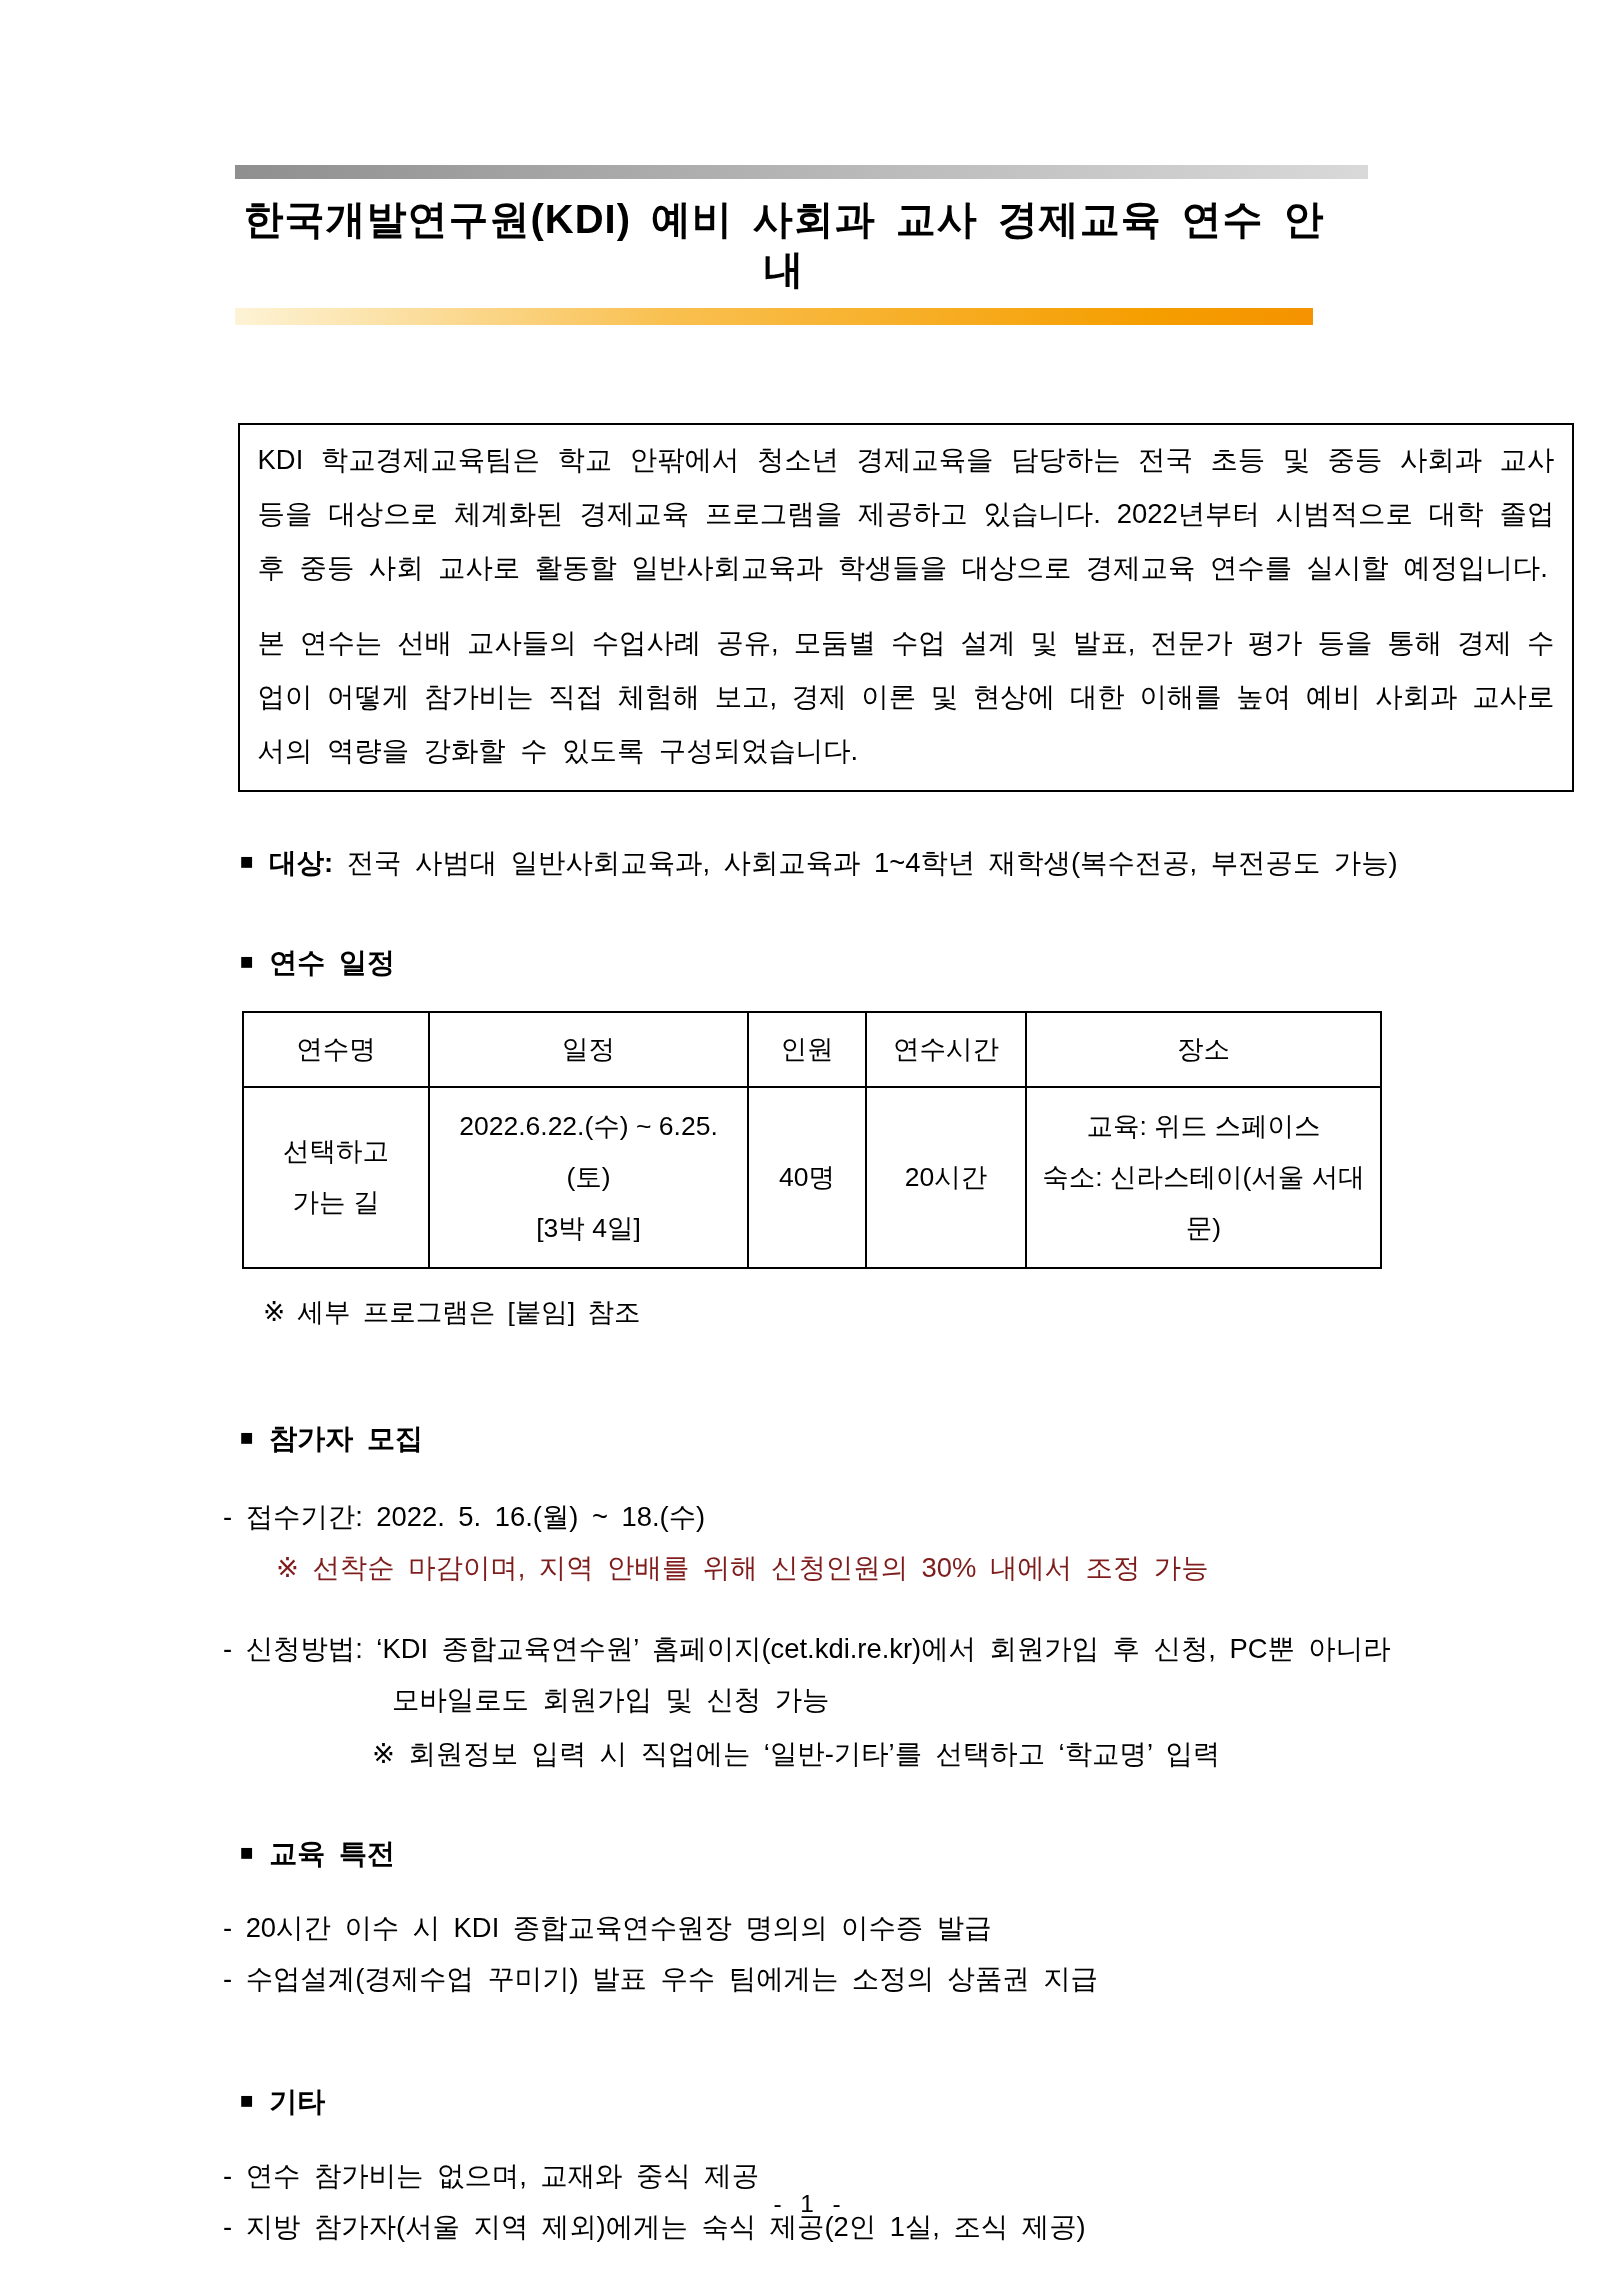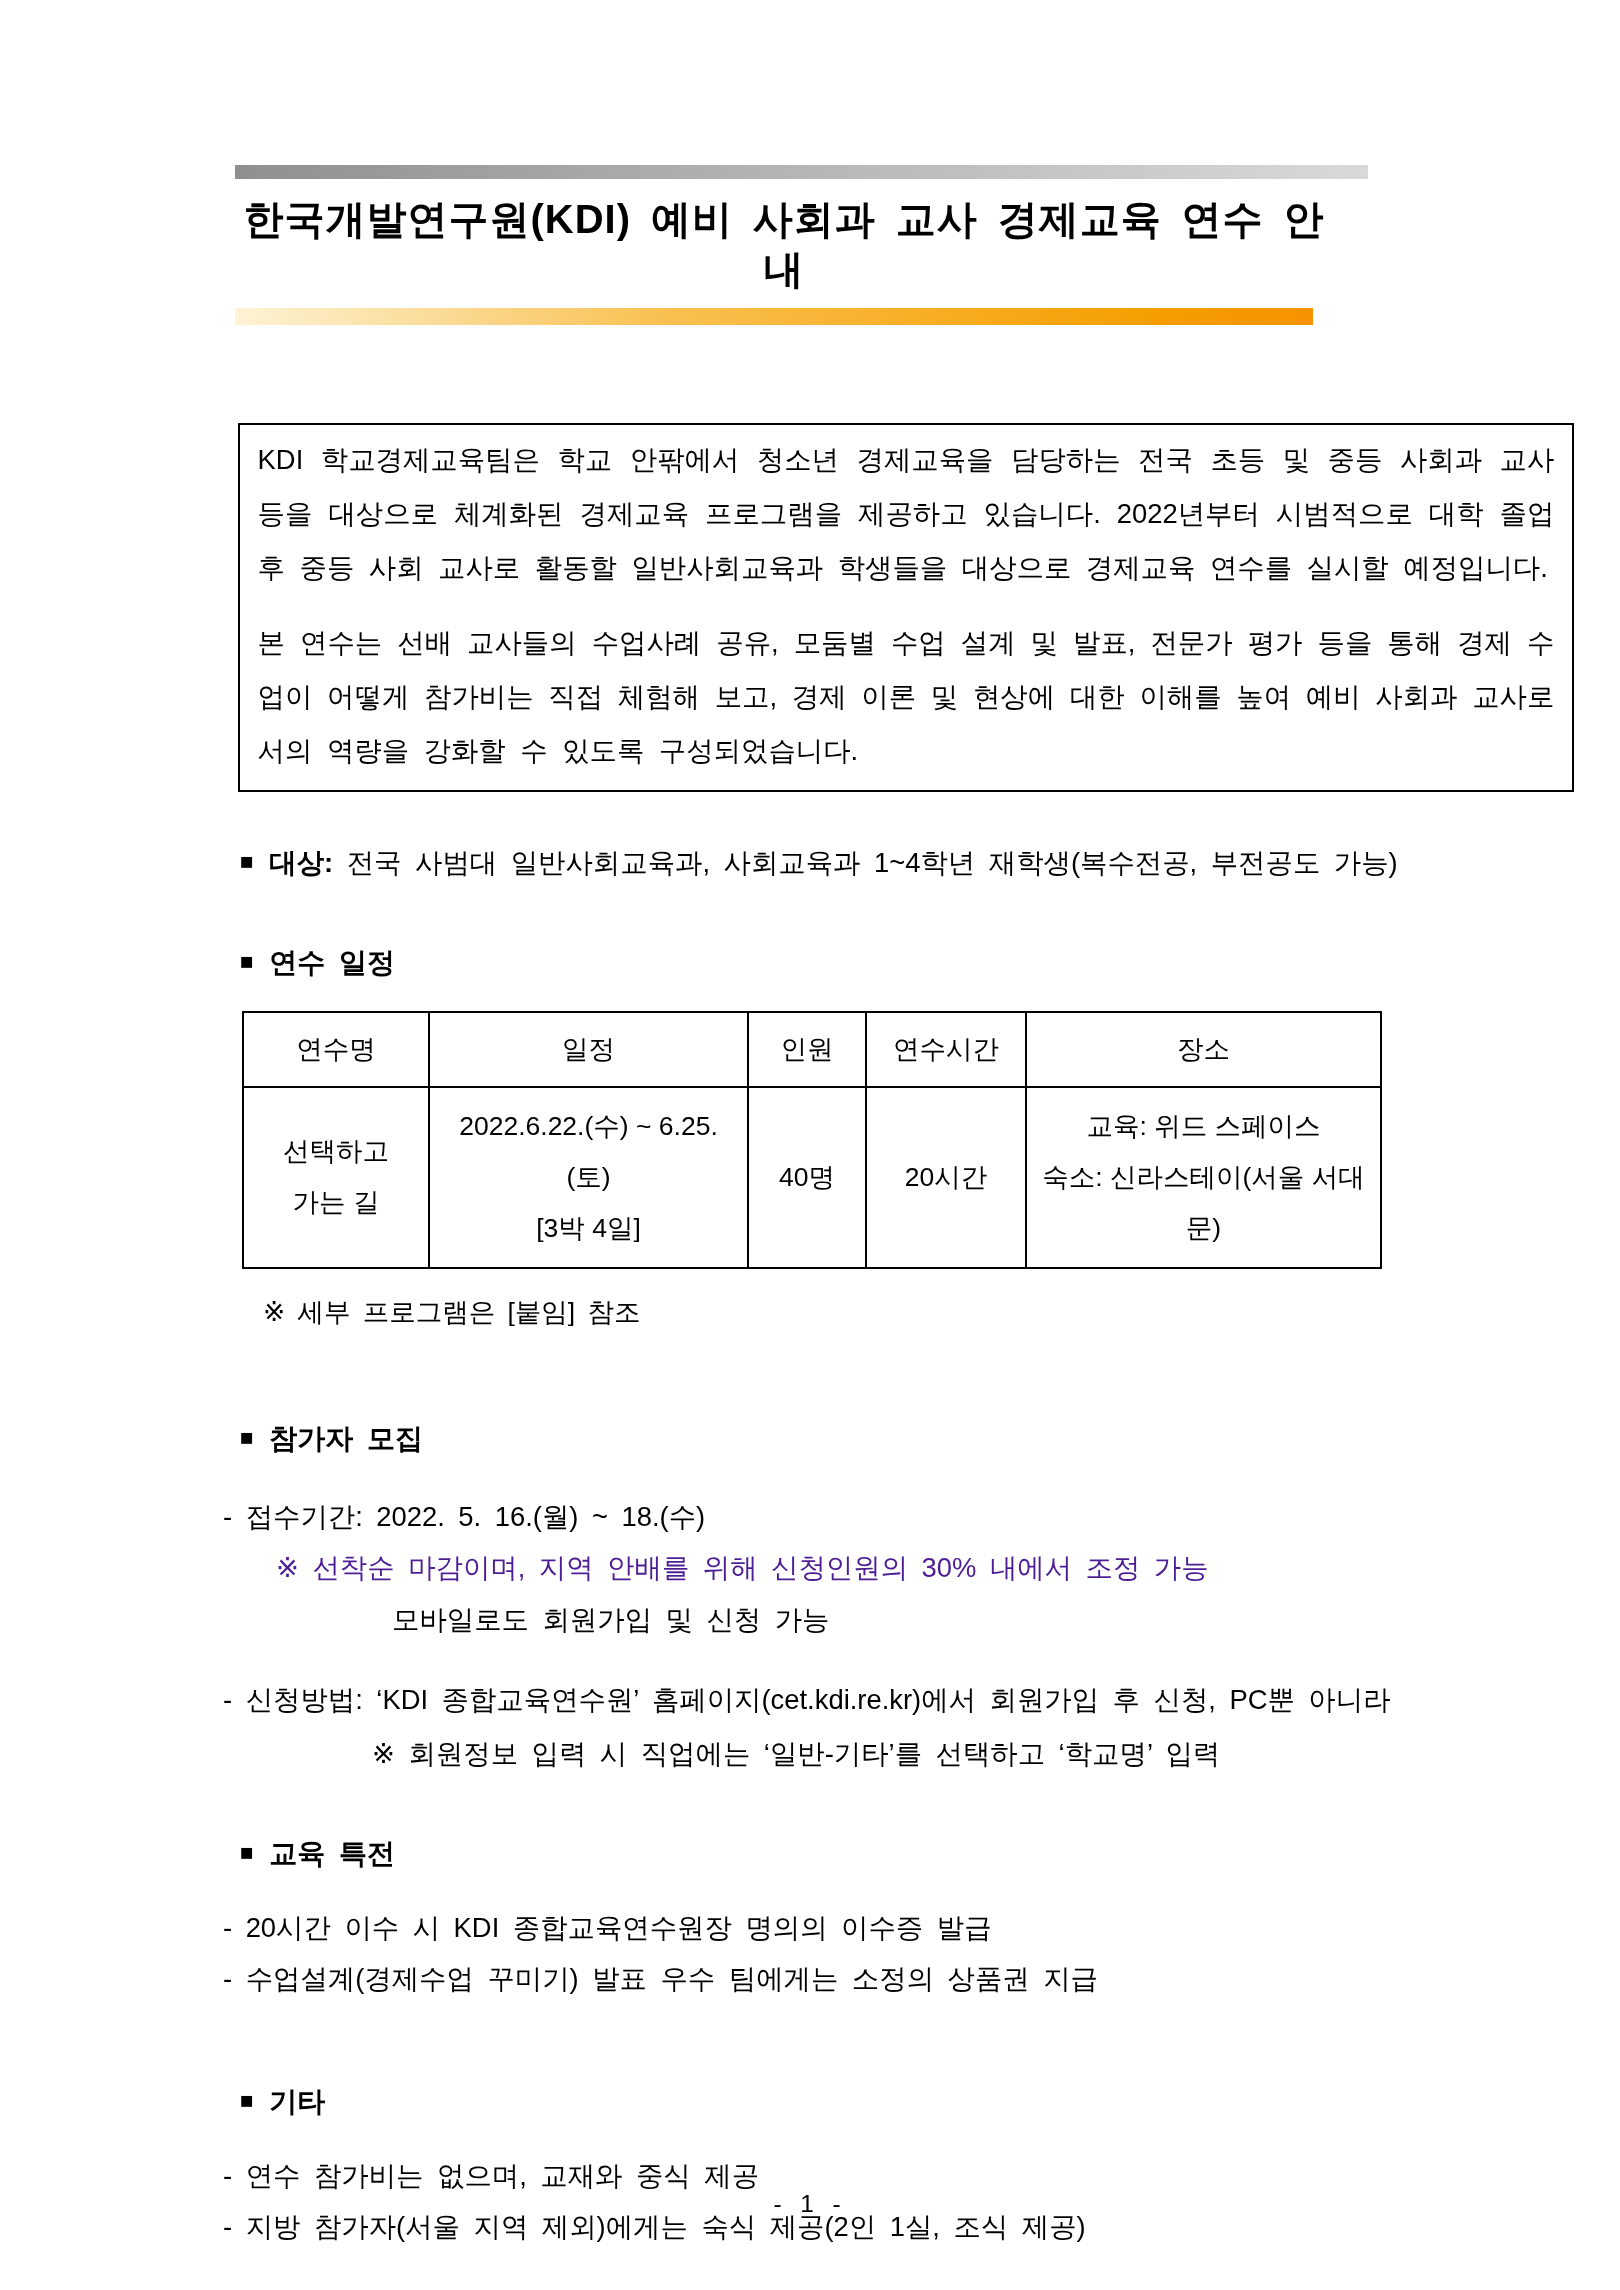--- a/index.html
+++ b/index.html
@@ -72,21 +72,21 @@
     vertical-align:middle;
     padding:13px;
   }
   table.sched th{height:47px;}
   table.sched td{height:147px;line-height:51px;}
   td.place-cell{text-align:left;padding-left:15.7px;}
   .note-line{margin:25.5px 0 0 263px;font-size:26.5px;word-spacing:4.9px;}
   
   .heading-recruit{margin:90px 0 0 240px;}
   .recruit-period{margin:41px 0 0 223px;}
-  .recruit-period-note{margin:15.7px 0 0 276px;color:#4c1d95;}
+  .recruit-period-note{margin:15.7px 0 0 276px;color:#7f1d1d;}
   .recruit-method1{margin:45px 0 0 223px;}
   .recruit-method2{margin:15.7px 0 0 392px;}
   .recruit-method-note{margin:17.6px 0 0 372px;}
   
   .heading-benefits{margin:64px 0 0 240px;}
   .benefit-1{margin:37px 0 0 223px;}
   .benefit-2{margin:15.7px 0 0 223px;}
   
   .heading-etc{margin:86px 0 16px 240px;}
   .etc-1{margin:37px 0 0 223px;}
@@ -160,22 +160,22 @@
     </tbody>
   </table>
 
   <div class="note-line">※ 세부 프로그램은 [붙임] 참조</div>
 
   <div class="sec-heading heading-recruit">
     <span class="bullet">■</span><span>참가자 모집</span>
   </div>
   <div class="line recruit-period">- 접수기간: 2022. 5. 16.(월) ~ 18.(수)</div>
   <div class="line recruit-period-note">※ 선착순 마감이며, 지역 안배를 위해 신청인원의 30% 내에서 조정 가능</div>
+  <div class="line recruit-method1">- 신청방법: ‘KDI 종합교육연수원’ 홈페이지(cet.kdi.re.kr)에서 회원가입 후 신청, PC뿐 아니라</div>
   <div class="line recruit-method2">모바일로도 회원가입 및 신청 가능</div>
-  <div class="line recruit-method1">- 신청방법: ‘KDI 종합교육연수원’ 홈페이지(cet.kdi.re.kr)에서 회원가입 후 신청, PC뿐 아니라</div>
   <div class="line recruit-method-note">※ 회원정보 입력 시 직업에는 ‘일반-기타’를 선택하고 ‘학교명’ 입력</div>
 
   <div class="sec-heading heading-benefits">
     <span class="bullet">■</span><span>교육 특전</span>
   </div>
   <div class="line benefit-1">- 20시간 이수 시 KDI 종합교육연수원장 명의의 이수증 발급</div>
   <div class="line benefit-2">- 수업설계(경제수업 꾸미기) 발표 우수 팀에게는 소정의 상품권 지급</div>
 
   <div class="sec-heading heading-etc">
     <span class="bullet">■</span><span>기타</span>

